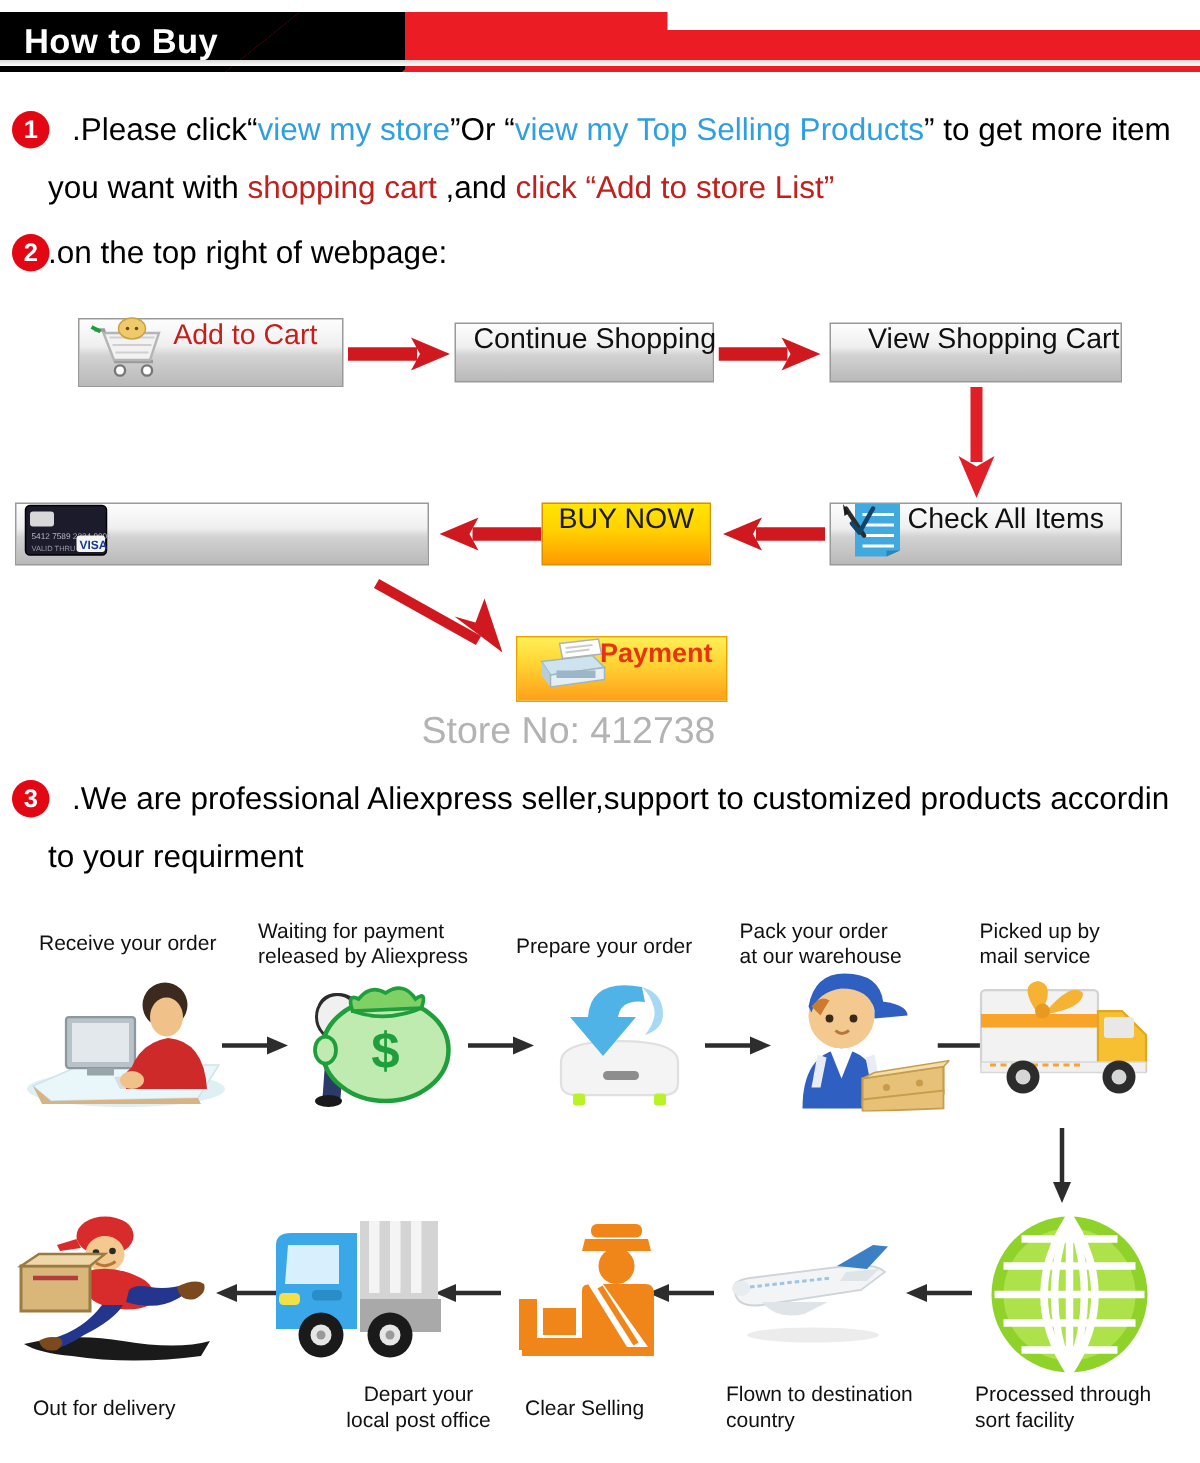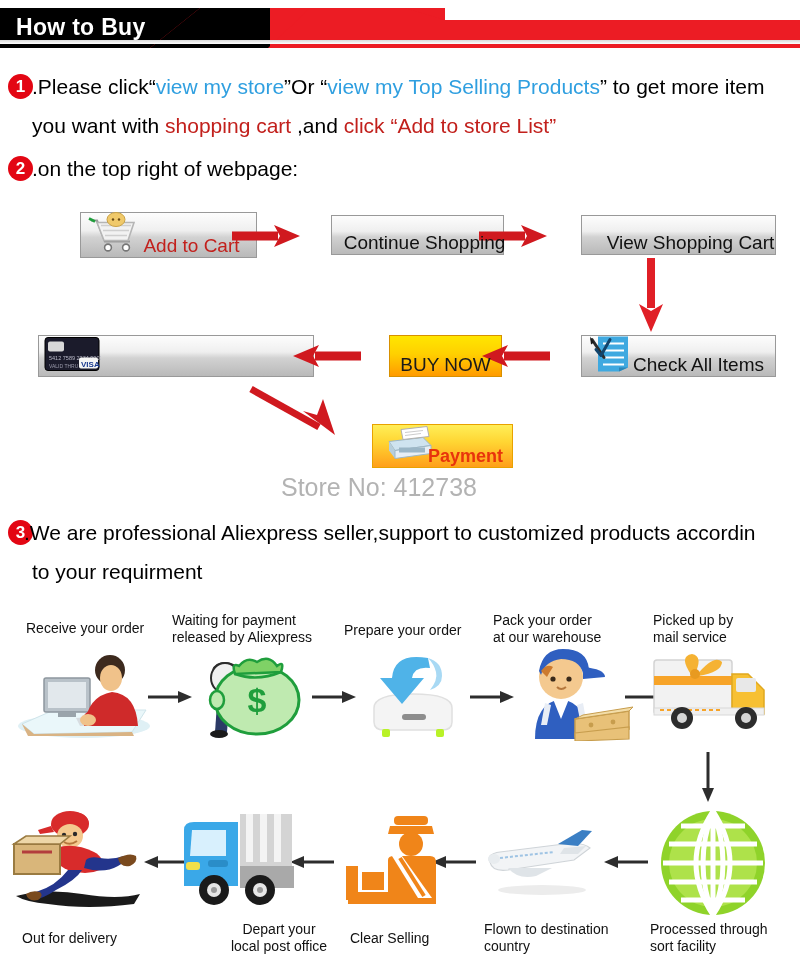--- a/index.html
+++ b/index.html
@@ -73,26 +73,25 @@
   .blue { color: #2f9fe0; }
   .red  { color: #c2201c; }
 
   
   .btn {
     position: absolute;
     box-sizing: border-box;
     border: 1px solid #999;
     background: linear-gradient(180deg,#fdfdfd 0%,#efefef 40%,#d2d2d2 55%,#b9b9b9 100%);
     display: flex;
-    align-items: flex-end;
+    align-items: flex-start;
     justify-content: center;
     font-size: 19px;
     color: #111;
     white-space: nowrap;
-    margin-left: 28px;
   }
   .btn.orange {
     background: linear-gradient(180deg,#ffe600 0%,#ffd000 45%,#ff9a00 100%);
     border: 1px solid #d79000;
     font-size: 19px;
     color: #1a1a1a;
   }
   .btn.payment {
     background: linear-gradient(180deg,#ffee58 0%,#ffd633 40%,#ff9f1a 100%);
     border: 1px solid #e8a200;
@@ -140,21 +139,21 @@
     <polygon points="0,40 50,0 120,0 120,40" fill="#000000"></polygon>
     <polygon points="118,40 160,0 255,0 295,12 650,12 650,0 650,40 118,40" fill="#ec1c24"></polygon>
     <polygon points="295,0 650,0 650,12 295,12" fill="#ffffff"></polygon>
   </svg>
   <div class="banner-title">How to Buy</div>
 </div>
 <div class="banner-shadow"></div>
 
 <div class="step-num" style="left:8px; top:74px;">1</div>
 
-<div class="ptext" style="left:32px; top:73px;">
+<div class="ptext" style="left:48px; top:73px;">
   <span>.Please click“</span><span class="blue">view my store</span><span>”Or “</span><span class="blue">view my Top Selling Products</span><span>” to get more item</span>
 </div>
 
 <div class="ptext" style="left:32px; top:112px;">
   <span>you want with </span><span class="red">shopping cart</span><span> ,and </span><span class="red">click “Add to store List”</span>
 </div>
 
 <div class="step-num" style="left:8px; top:156px;">2</div>
 <div class="ptext" style="left:32px; top:155px;">
   <span>.on the top right of webpage:</span>
@@ -256,21 +255,21 @@
       <path d="M22 6 L48 3 L50 13 L24 16 Z" fill="#ffffff" stroke="#b0b0b0" stroke-width="1"></path>
       <path d="M26 9 L44 7 M26 12 L42 10" stroke="#cccccc" stroke-width="1.2"></path>
     </svg>
   </span>
   <span class="btn-label pay-label" style="margin-left:46px;">Payment</span>
 </div>
 
 <div class="store-no" style="left:281px; top:473px;">Store No: 412738</div>
 
 <div class="step-num" style="left:8px; top:520px;">3</div>
-<div class="ptext" style="left:24px; top:519px;">
+<div class="ptext" style="left:48px; top:519px;">
   <span>.We are professional Aliexpress seller,support to customized products accordin</span>
 </div>
 <div class="ptext" style="left:32px; top:558px;">
   <span>to your requirment</span>
 </div>
 
 <div class="flow-label" style="left:26px; top:620px; width:130px;">Receive your order</div>
 <div class="flow-label" style="left:172px; top:612px; width:160px;">Waiting for payment
 released by Aliexpress</div>
 <div class="flow-label" style="left:344px; top:622px; width:140px;">Prepare your order</div>

